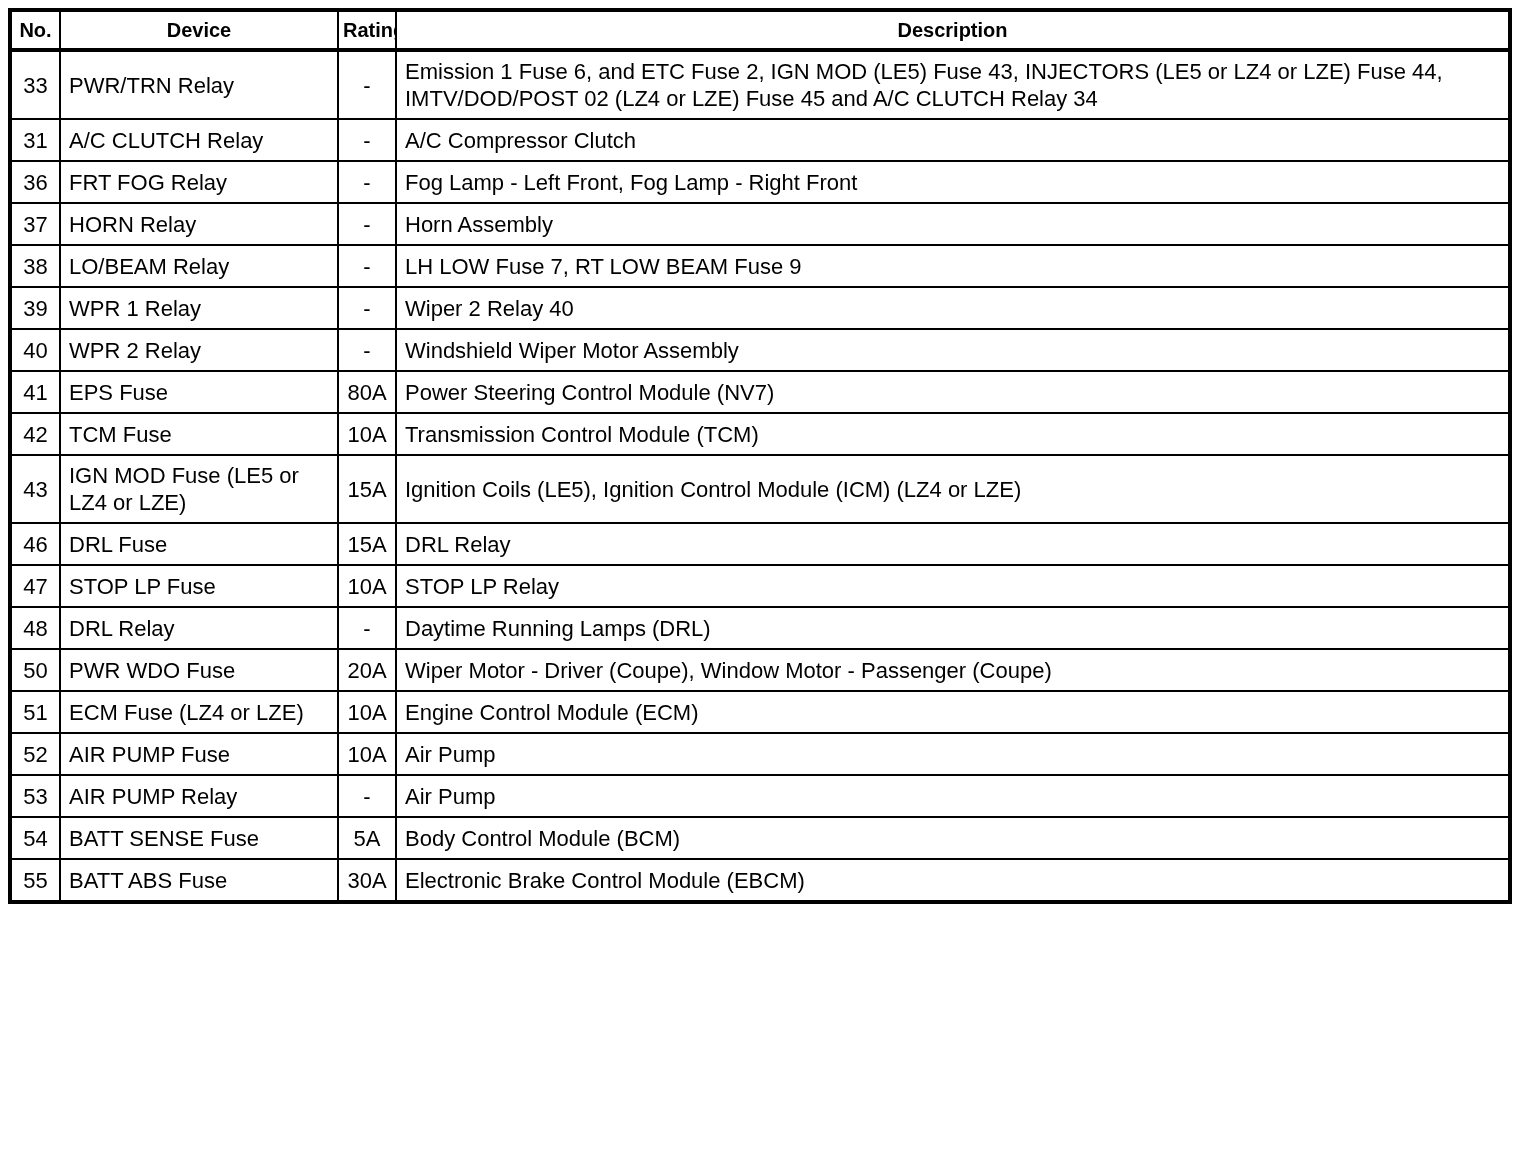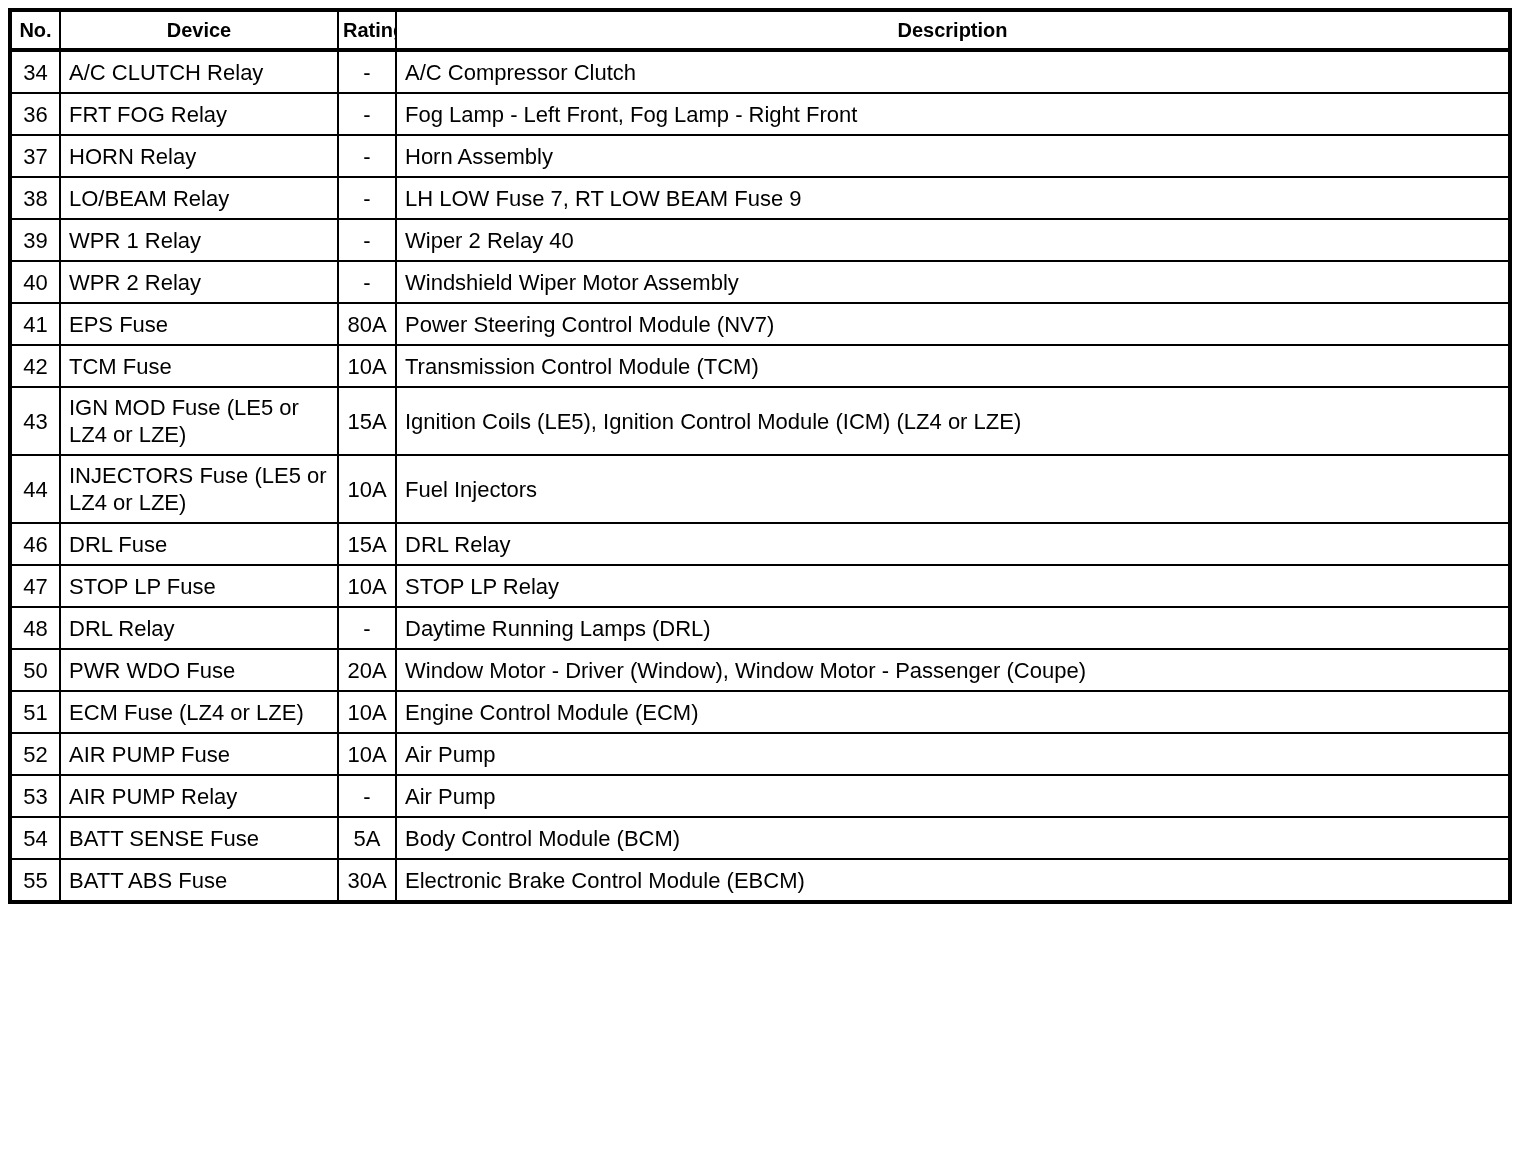--- a/index.html
+++ b/index.html
@@ -63,21 +63,27 @@
     <thead>
       <tr>
         <th class="col-no">No.</th>
         <th class="col-device">Device</th>
         <th class="col-rating">Rating</th>
         <th class="col-description">Description</th>
       </tr>
     </thead>
     <tbody>
         <tr>
-          <td class="col-no">34</td>
+          <td class="col-no">33</td>
+          <td class="col-device">PWR/TRN Relay</td>
+          <td class="col-rating">-</td>
+          <td class="col-description">Emission 1 Fuse 6, and ETC Fuse 2, IGN MOD (LE5) Fuse 43, INJECTORS (LE5 or LZ4 or LZE) Fuse 44, IMTV/DOD/POST 02 (LZ4 or LZE) Fuse 45 and A/C CLUTCH Relay 34</td>
+        </tr>
+        <tr>
+          <td class="col-no">31</td>
           <td class="col-device">A/C CLUTCH Relay</td>
           <td class="col-rating">-</td>
           <td class="col-description">A/C Compressor Clutch</td>
         </tr>
         <tr>
           <td class="col-no">36</td>
           <td class="col-device">FRT FOG Relay</td>
           <td class="col-rating">-</td>
           <td class="col-description">Fog Lamp - Left Front, Fog Lamp - Right Front</td>
         </tr>
@@ -117,26 +123,20 @@
           <td class="col-rating">10A</td>
           <td class="col-description">Transmission Control Module (TCM)</td>
         </tr>
         <tr>
           <td class="col-no">43</td>
           <td class="col-device">IGN MOD Fuse (LE5 or LZ4 or LZE)</td>
           <td class="col-rating">15A</td>
           <td class="col-description">Ignition Coils (LE5), Ignition Control Module (ICM) (LZ4 or LZE)</td>
         </tr>
         <tr>
-          <td class="col-no">44</td>
-          <td class="col-device">INJECTORS Fuse (LE5 or LZ4 or LZE)</td>
-          <td class="col-rating">10A</td>
-          <td class="col-description">Fuel Injectors</td>
-        </tr>
-        <tr>
           <td class="col-no">46</td>
           <td class="col-device">DRL Fuse</td>
           <td class="col-rating">15A</td>
           <td class="col-description">DRL Relay</td>
         </tr>
         <tr>
           <td class="col-no">47</td>
           <td class="col-device">STOP LP Fuse</td>
           <td class="col-rating">10A</td>
           <td class="col-description">STOP LP Relay</td>
@@ -144,21 +144,21 @@
         <tr>
           <td class="col-no">48</td>
           <td class="col-device">DRL Relay</td>
           <td class="col-rating">-</td>
           <td class="col-description">Daytime Running Lamps (DRL)</td>
         </tr>
         <tr>
           <td class="col-no">50</td>
           <td class="col-device">PWR WDO Fuse</td>
           <td class="col-rating">20A</td>
-          <td class="col-description">Window Motor - Driver (Window), Window Motor - Passenger (Coupe)</td>
+          <td class="col-description">Wiper Motor - Driver (Coupe), Window Motor - Passenger (Coupe)</td>
         </tr>
         <tr>
           <td class="col-no">51</td>
           <td class="col-device">ECM Fuse (LZ4 or LZE)</td>
           <td class="col-rating">10A</td>
           <td class="col-description">Engine Control Module (ECM)</td>
         </tr>
         <tr>
           <td class="col-no">52</td>
           <td class="col-device">AIR PUMP Fuse</td>

